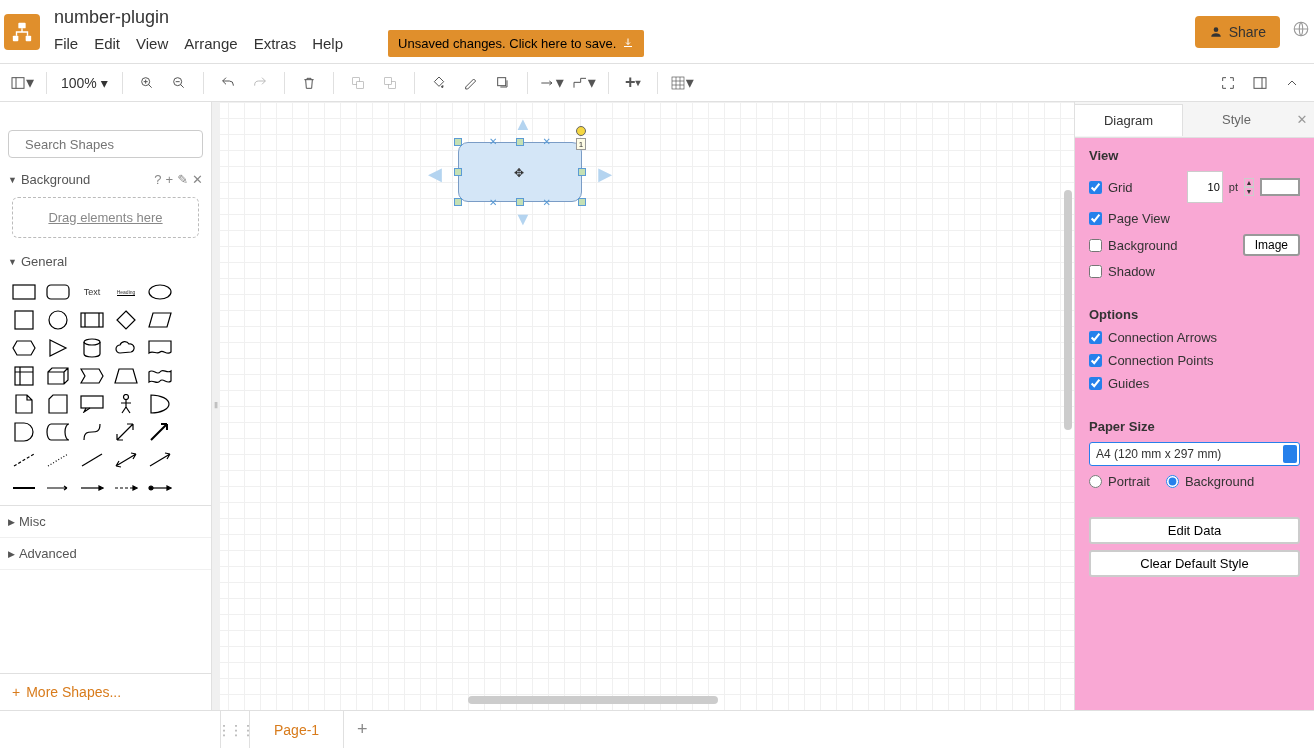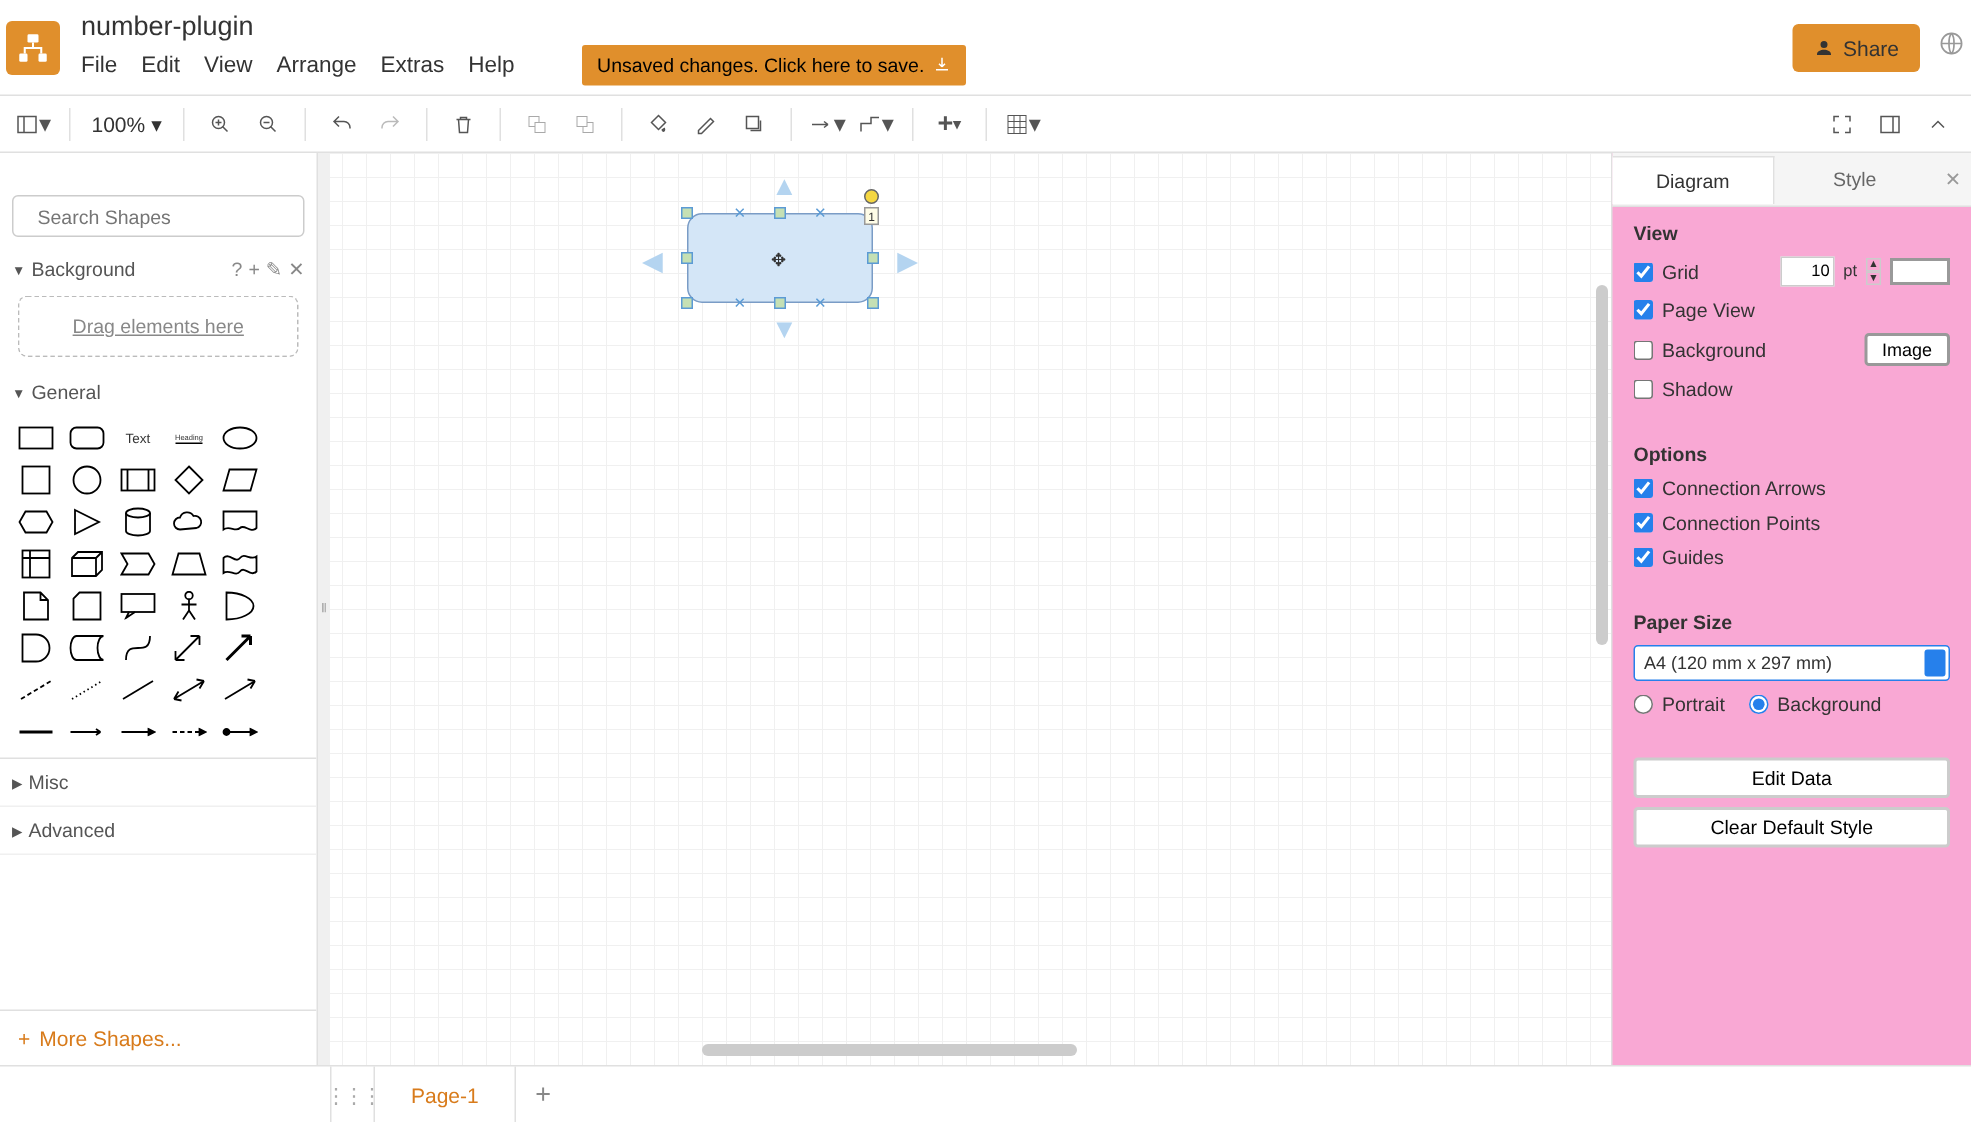--- a/index.html
+++ b/index.html
@@ -74,21 +74,21 @@
 .right-panel { width: 240px; border-left: 1px solid #e0e0e0; background: #f9a8d4; display: flex; flex-direction: column; font-size: 13px; }
 .rp-tabs { display: flex; align-items: center; border-bottom: 1px solid #e0e0e0; height: 36px; background: #f5f5f5; }
 .rp-tab { flex: 1; text-align: center; padding: 8px 0; cursor: pointer; color: #666; }
 .rp-tab.active { background: #fff; font-weight: 500; color: #333; border-top: 1px solid #e0e0e0; border-right: 1px solid #e0e0e0; }
 .rp-close { width: 24px; text-align: center; color: #999; cursor: pointer; }
 .rp-section { padding: 10px 14px; }
 .rp-section h4 { font-size: 13px; font-weight: 600; margin-bottom: 8px; }
 .rp-row { display: flex; align-items: center; margin-bottom: 8px; gap: 6px; }
 .rp-row label { display: flex; align-items: center; gap: 6px; cursor: pointer; }
 .rp-row input[type=checkbox], .rp-row input[type=radio] { accent-color: #2680eb; }
-.num-input { width: 36px; height: 20px; border: 1px solid #ccc; font-size: 11px; text-align: right; padding-right: 2px; }
+.num-input { width: 36px; height: 32px; border: 1px solid #ccc; font-size: 11px; text-align: right; padding-right: 2px; }
 .unit { font-size: 11px; }
 .stepper { width: 10px; display: flex; flex-direction: column; }
 .stepper span { height: 9px; font-size: 7px; border: 1px solid #ccc; text-align: center; line-height: 7px; cursor: pointer; }
 .swatch { width: 40px; height: 18px; border: 2px solid #999; background: #fff; cursor: pointer; }
 .btn-sm { border: 2px solid #999; padding: 2px 10px; font-size: 12px; border-radius: 3px; cursor: pointer; background: #fff; }
 .paper-select { width: 100%; height: 24px; border: 1px solid #2680eb; border-radius: 3px; font-size: 12px; padding: 0 6px; background: #fff; display: flex; align-items: center; position: relative; }
 .paper-select::after { content: ""; position: absolute; right: 2px; top: 2px; bottom: 2px; width: 14px; background: #2680eb; border-radius: 2px; }
 .wide-btn { width: 100%; border: 2px solid #ccc; padding: 4px; font-size: 13px; border-radius: 3px; cursor: pointer; background: #fff; margin-bottom: 6px; text-align: center; }
 
 

